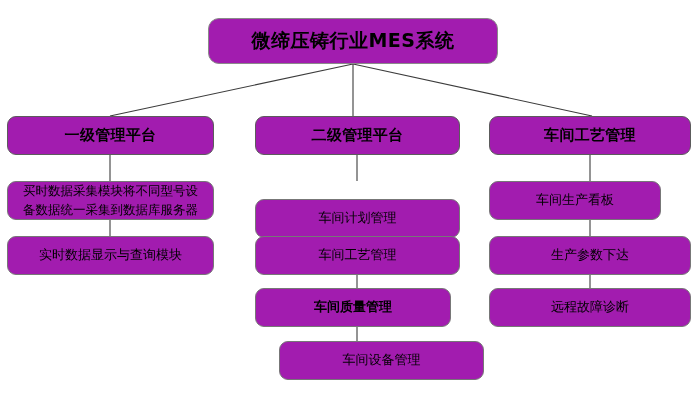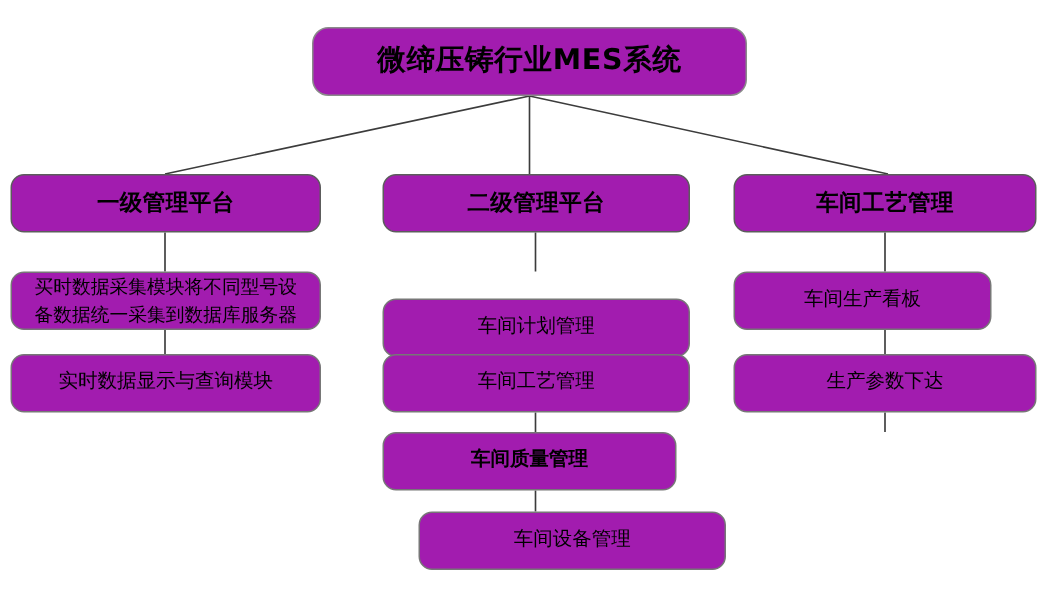--- a/index.html
+++ b/index.html
@@ -127,14 +127,17 @@
   <div class="node node-leaf" style="left:255px; top:341px; width:205px; height:39px;margin-left:24px;">
     <span class="node-text">车间设备管理</span>
   </div>
 
   <div class="node node-leaf" style="left:489px; top:181px; width:172px; height:39px;">
     <span class="node-text">车间生产看板</span>
   </div>
   <div class="node node-leaf" style="left:489px; top:236px; width:202px; height:39px;">
     <span class="node-text">生产参数下达</span>
   </div>
+  <div class="node node-leaf" style="left:489px; top:288px; width:202px; height:39px;">
+    <span class="node-text">远程故障诊断</span>
+  </div>
 
 </div>
 
 </body></html>

